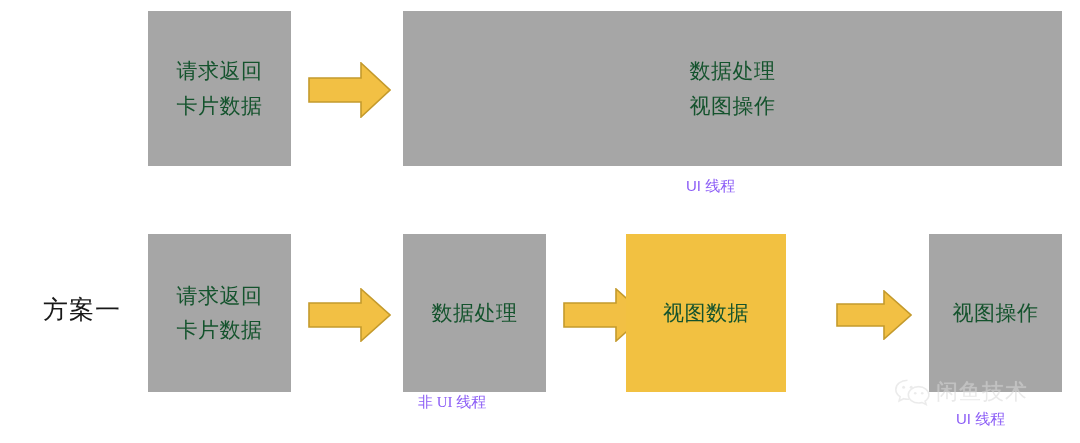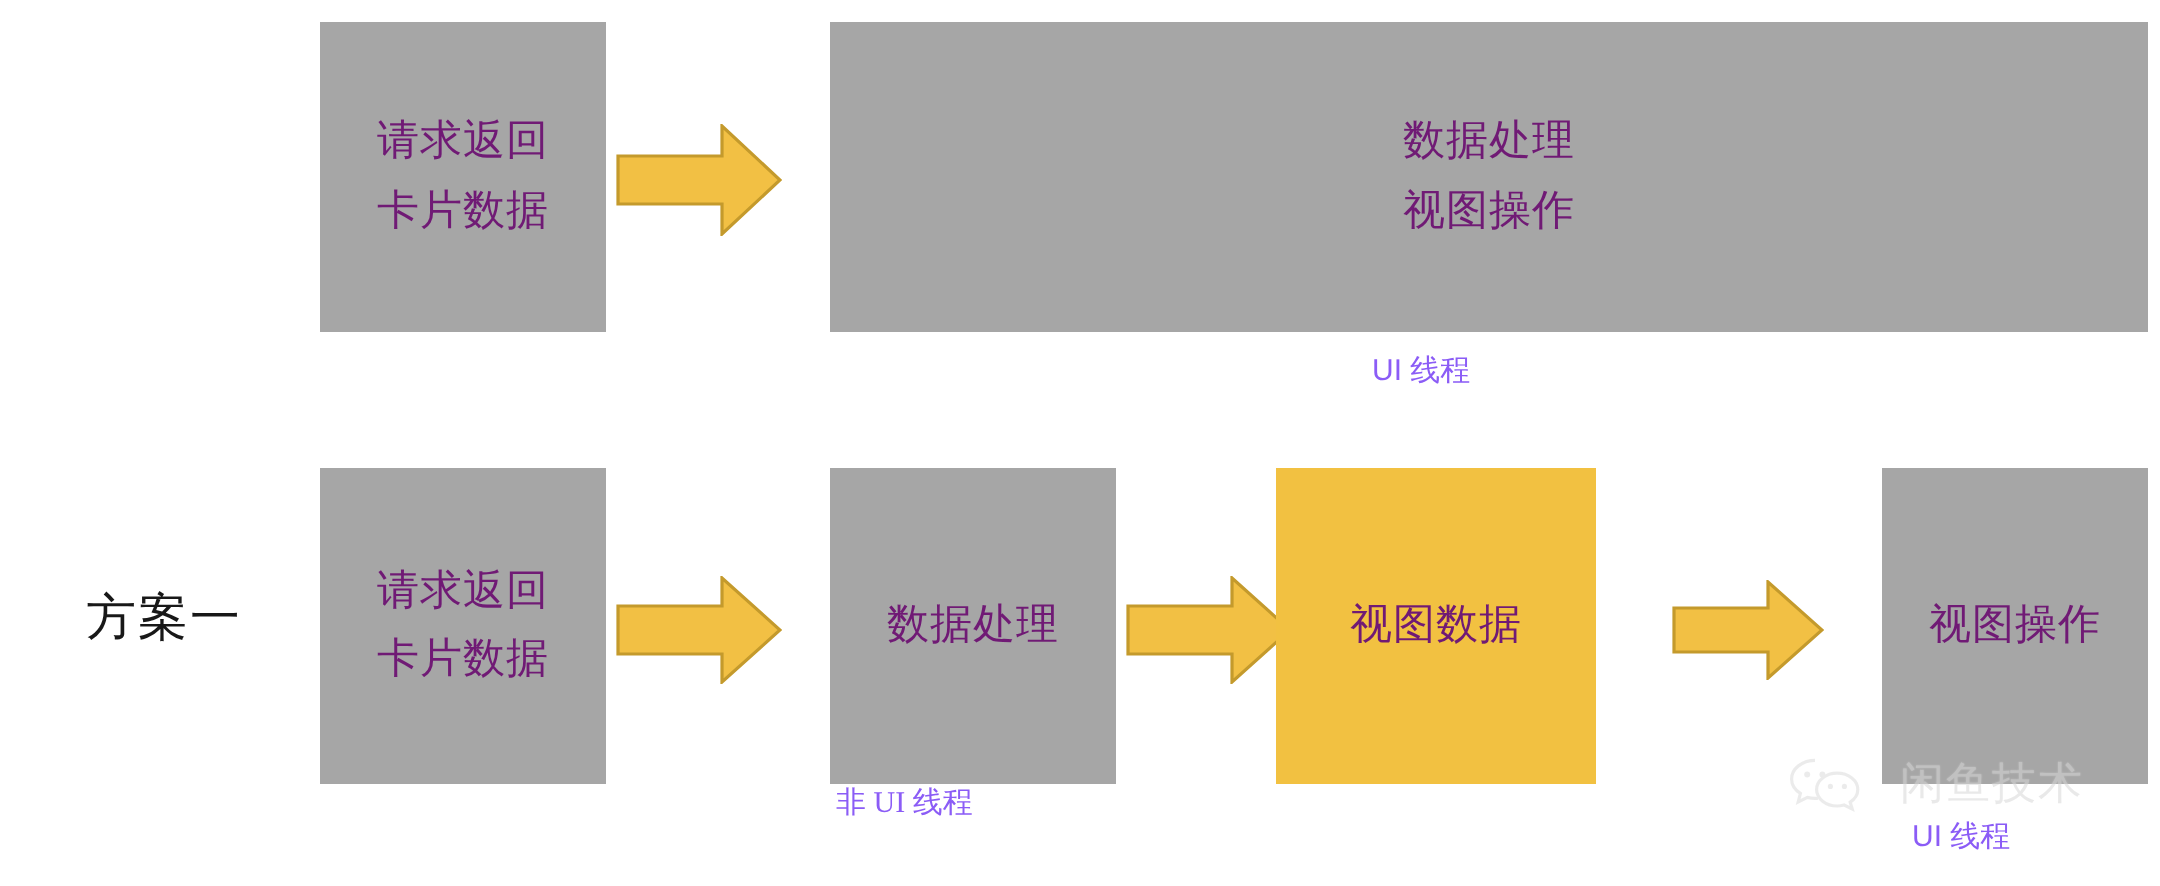--- a/index.html
+++ b/index.html
@@ -25,28 +25,27 @@
   }
 
   
   .box {
     position: absolute;
     box-sizing: border-box;
     display: flex;
     flex-direction: column;
     align-items: center;
     justify-content: center;
-    color: #701a75;
+    color: #14532d;
     font-size: 21px;
     line-height: 1.62;
     letter-spacing: 0.5px;
     white-space: pre-line;
     text-align: center;
     user-select: none;
-    margin-left: 12px;
   }
   .box.gray   { background: #a6a6a6; }
   .box.yellow { background: #f2c141; }
 
   .box-line { display: block; }
 
   
   .arrow {
     position: absolute;
   }
@@ -71,21 +70,21 @@
     white-space: nowrap;
     user-select: none;
     margin-left: 25px;
   }
 
   
   .watermark {
     position: absolute;
     display: flex;
     align-items: center;
-    gap: 17px;
+    gap: 3px;
     opacity: 0.55;
     pointer-events: none;
     user-select: none;
   }
   .watermark .wm-text {
     font-size: 22px;
     color: #d8d8d8;
     letter-spacing: 1px;
     line-height: 1;
     text-shadow: 0 0 1px rgba(255,255,255,0.6);

